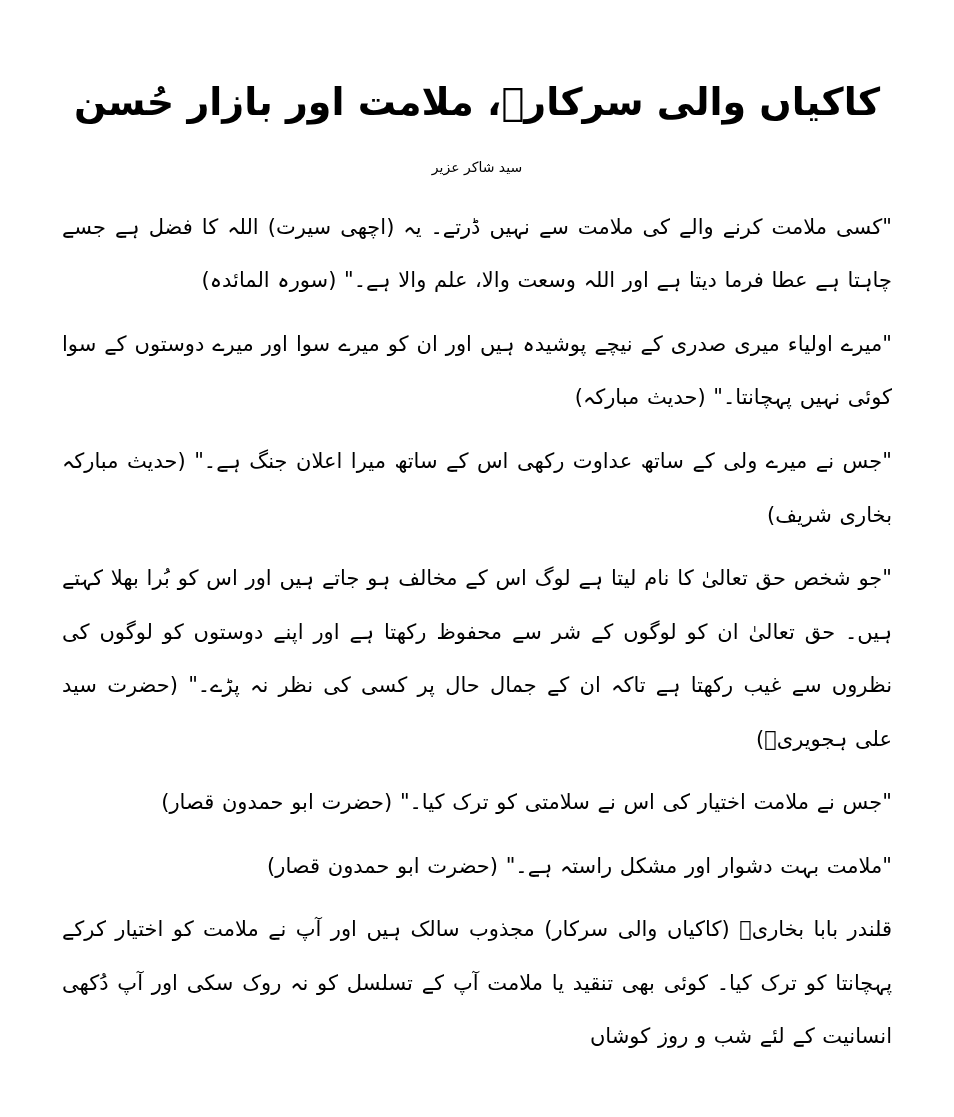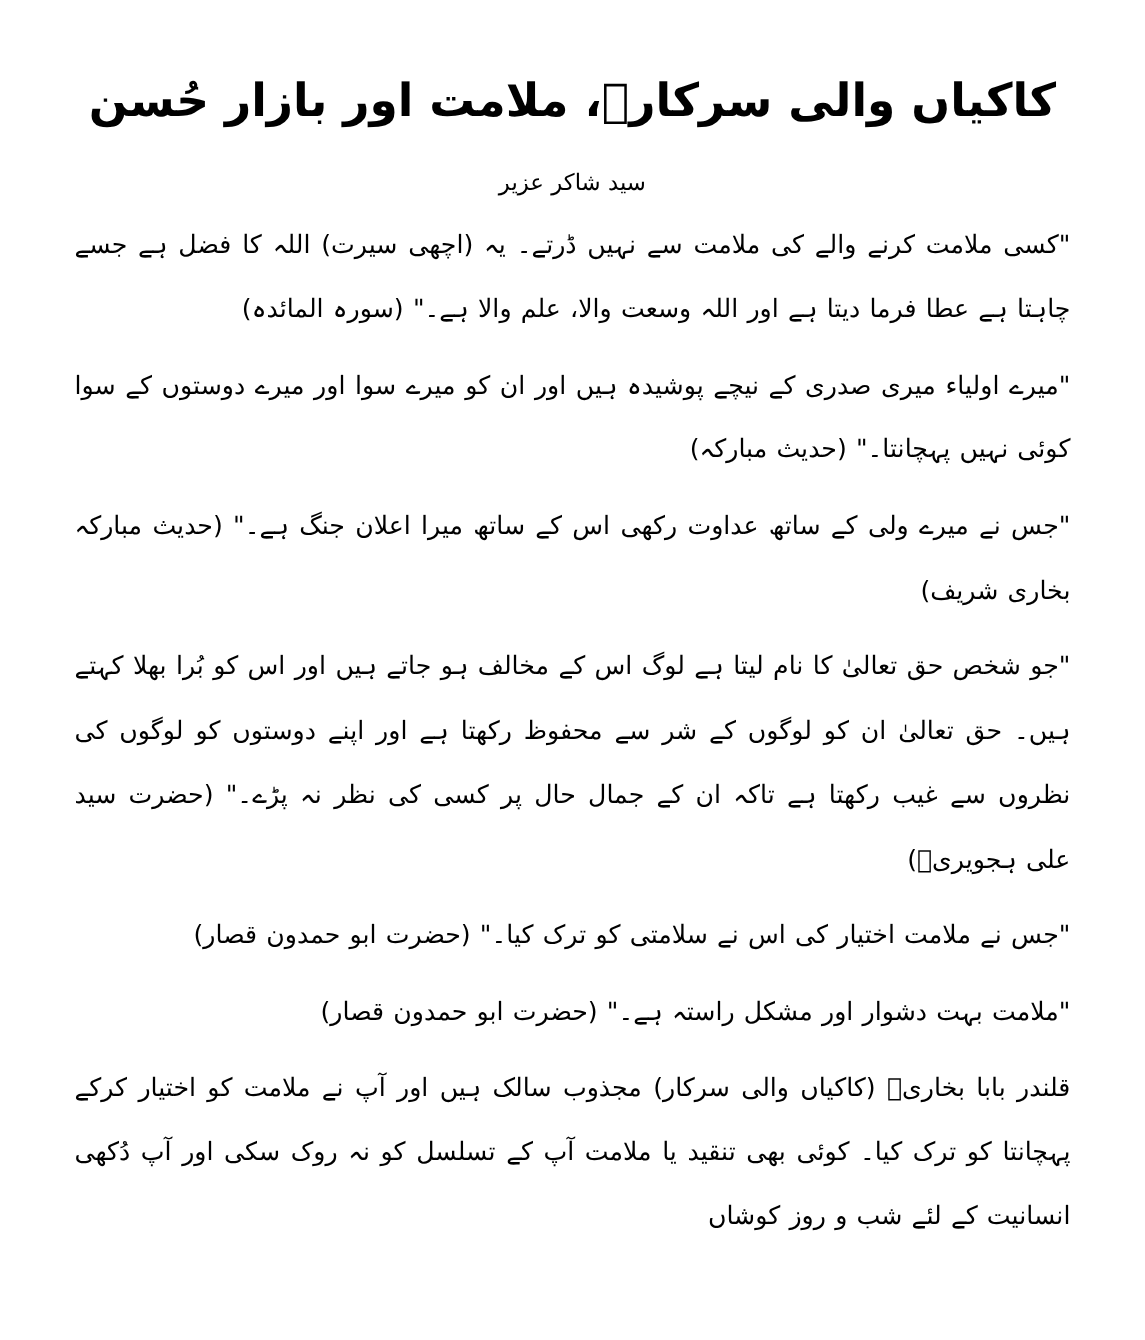--- a/index.html
+++ b/index.html
@@ -18,26 +18,26 @@
     direction: rtl;
     overflow: hidden;
     box-sizing: border-box;
     padding: 36px 62px 20px 62px;
   }
   .title {
     text-align: center;
     font-size: 38px;
     font-weight: bold;
     line-height: 1.6;
-    margin: 18px 0 26px 0;
+    margin: 36px 0 26px 0;
   }
   .author {
     text-align: center;
-    font-size: 19px;
-    margin: 0 0 15px 0;
+    font-size: 14px;
+    margin: 0 0 26px 0;
   }
   .body-text p {
     font-size: 21px;
     line-height: 2.55;
     text-align: justify;
     text-justify: inter-word;
     margin: 0 0 10px 0;
     word-spacing: 1px;
   }
 </style>

